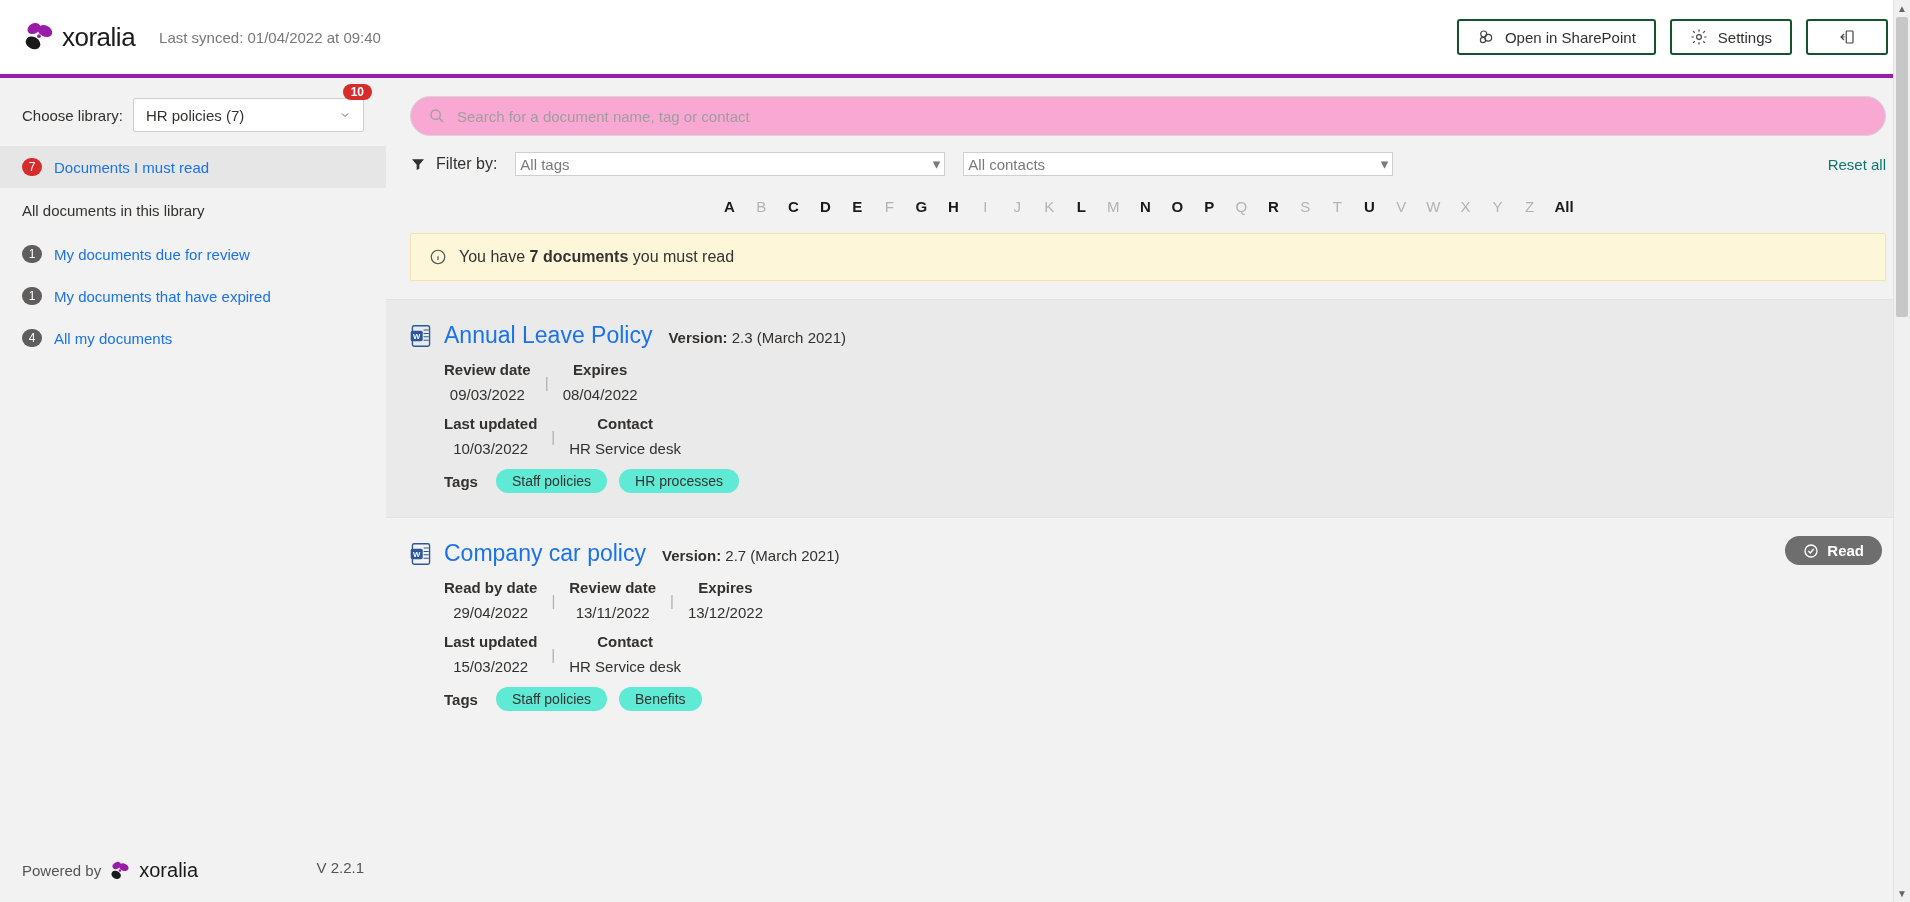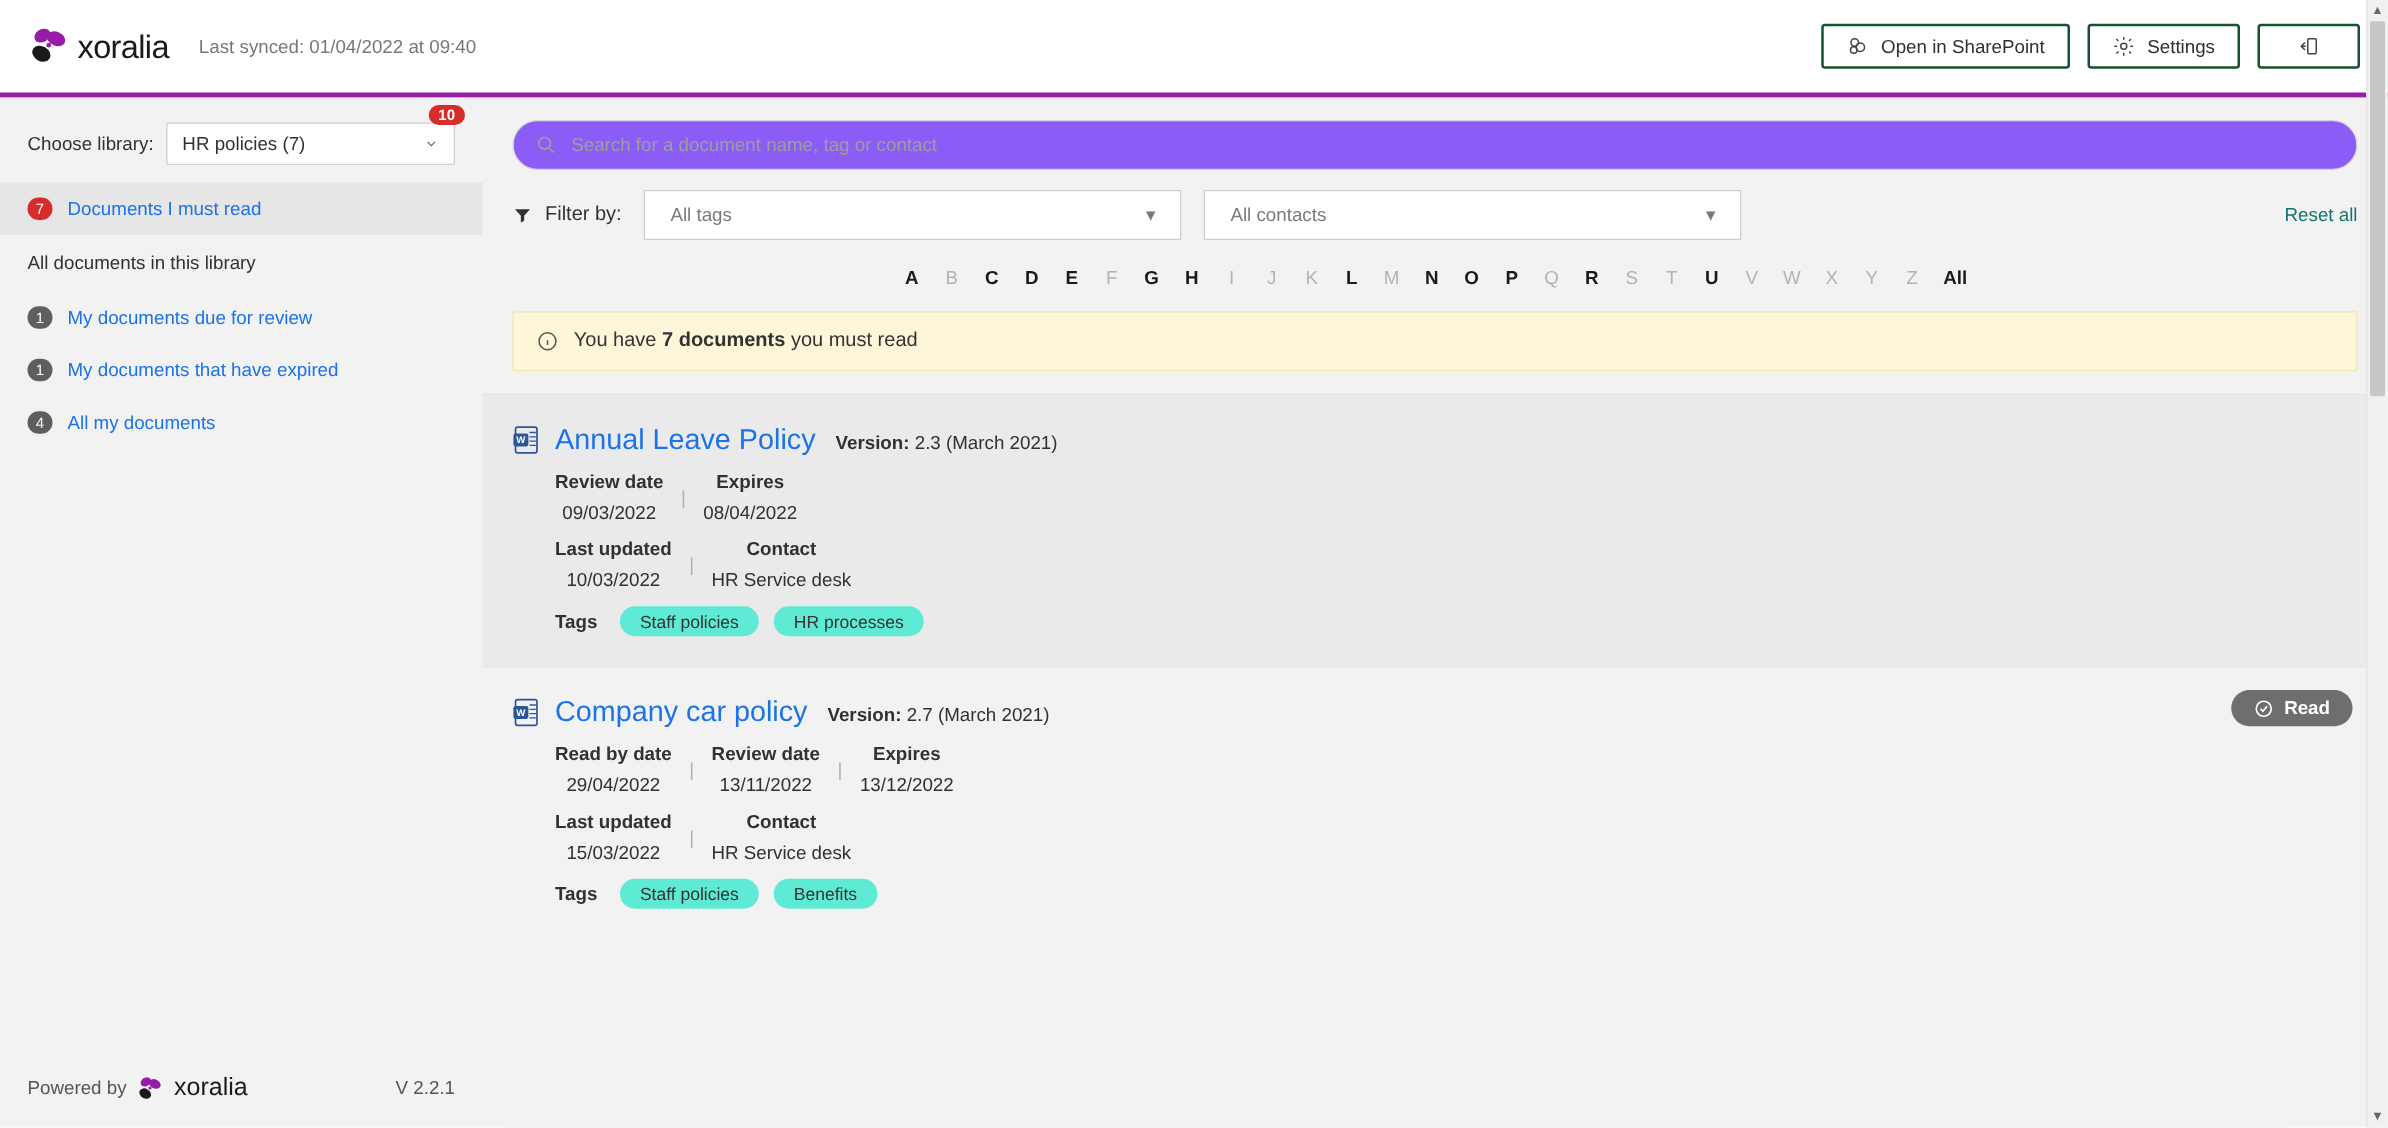--- a/index.html
+++ b/index.html
@@ -27,33 +27,33 @@
 .lib-label { font-size: 15px; color: #323130; }
 .lib-select { flex: 1; border: 1px solid #cfcfcf; background: #fff; height: 34px; border-radius: 2px; display: flex; align-items: center; padding: 0 12px; font-size: 15px; justify-content: space-between; cursor: pointer; }
 .lib-badge { position: absolute; top: 6px; right: 14px; background: #d62c2c; color: #fff; font-size: 12px; font-weight: 600; border-radius: 10px; padding: 1px 8px; }
 .side-item { display: flex; align-items: center; gap: 12px; padding: 12px 22px; font-size: 15px; cursor: pointer; }
 .side-item.active { background: #e6e6e6; }
 .side-item .count { background: #605e5c; color:#fff; font-size: 12px; border-radius: 10px; min-width: 20px; height: 18px; display:flex; align-items:center; justify-content:center; padding: 0 5px; }
 .side-item .count.red { background: #d62c2c; }
 .side-item .link { color: #1a73e8; }
 .side-section-title { padding: 22px 22px 10px 22px; font-size: 17px; font-weight: 600; color: #222; }
 .side-plain { padding: 14px 22px; font-size: 15px; color: #323130; cursor: pointer; }
-.sidebar-footer { margin-top: auto; display: flex; align-items:center; justify-content: space-between; padding: 16px 22px 20px 22px; color: #555; font-size: 15px; }
+.sidebar-footer { margin-top: auto; display: flex; align-items:flex-start; justify-content: space-between; padding: 16px 22px 20px 22px; color: #555; font-size: 15px; }
 .powered { display:flex; align-items:center; gap: 8px; }
 
 
 .main { flex: 1; background: #f2f2f2; display:flex; flex-direction: column; overflow-y: auto; }
 .search-wrap { padding: 18px 24px 10px 24px; }
-.search { background: #8b5cf6; border: 1px solid #d5d5d5; border-radius: 24px; height: 40px; display:flex; align-items:center; padding: 0 18px; gap: 12px; color: #8a8886; }
+.search { background: #f9a8d4; border: 1px solid #d5d5d5; border-radius: 24px; height: 40px; display:flex; align-items:center; padding: 0 18px; gap: 12px; color: #8a8886; }
 .search input { border:none; outline:none; flex:1; font-size: 15px; color:#323130; background: transparent; }
 .search input::placeholder { color: #9e9e9e; }
 
 .filter-row { display:flex; align-items:center; gap: 18px; padding: 6px 24px 10px 24px; }
 .filter-label { display:flex; align-items:center; gap: 10px; font-size: 16px; color: #323130; }
-.dropdown { flex: 0 0 430px; border: 1px solid #cfcfcf; background:#fff; height: 40px; display:flex; align-items:center; justify-content:space-between; padding: 0 20px; font-size: 15px; color: #7a7a7a; cursor:pointer; }
+.dropdown { flex: 0 0 430px; border: 1px solid #cfcfcf; background:#fff; height: 24px; display:flex; align-items:center; justify-content:space-between; padding: 0 4px; font-size: 15px; color: #7a7a7a; cursor:pointer; }
 .reset { margin-left: auto; color:#0f766e; font-size:15px; cursor:pointer; }
 
 .alpha { display:flex; gap: 18px; padding: 12px 24px 18px 24px; justify-content: center; font-size: 15px; }
 .alpha span { color: #b3b3b3; cursor: default; min-width: 14px; text-align: center; }
 .alpha span.on { color: #1a1a1a; font-weight: 600; cursor:pointer; }
 
 .banner { margin: 0 24px 18px 24px; background: #fdf6d8; border: 1px solid #f0e6a8; border-radius: 2px; padding: 14px 18px; display:flex; align-items:flex-end; gap: 12px; font-size: 16px; color:#333; }
 .banner strong { font-weight: 700; }
 
 .doc-card { padding: 22px 24px 24px 24px; border-top: 1px solid #e3e3e3; position: relative; }

